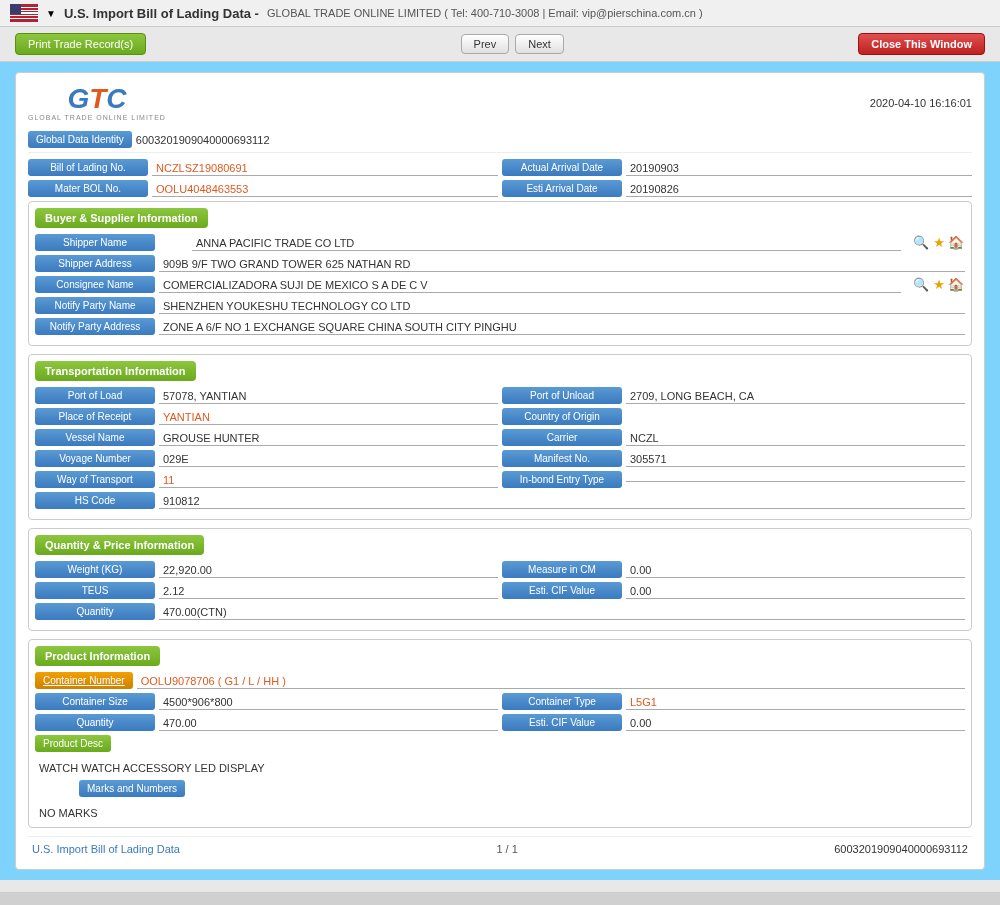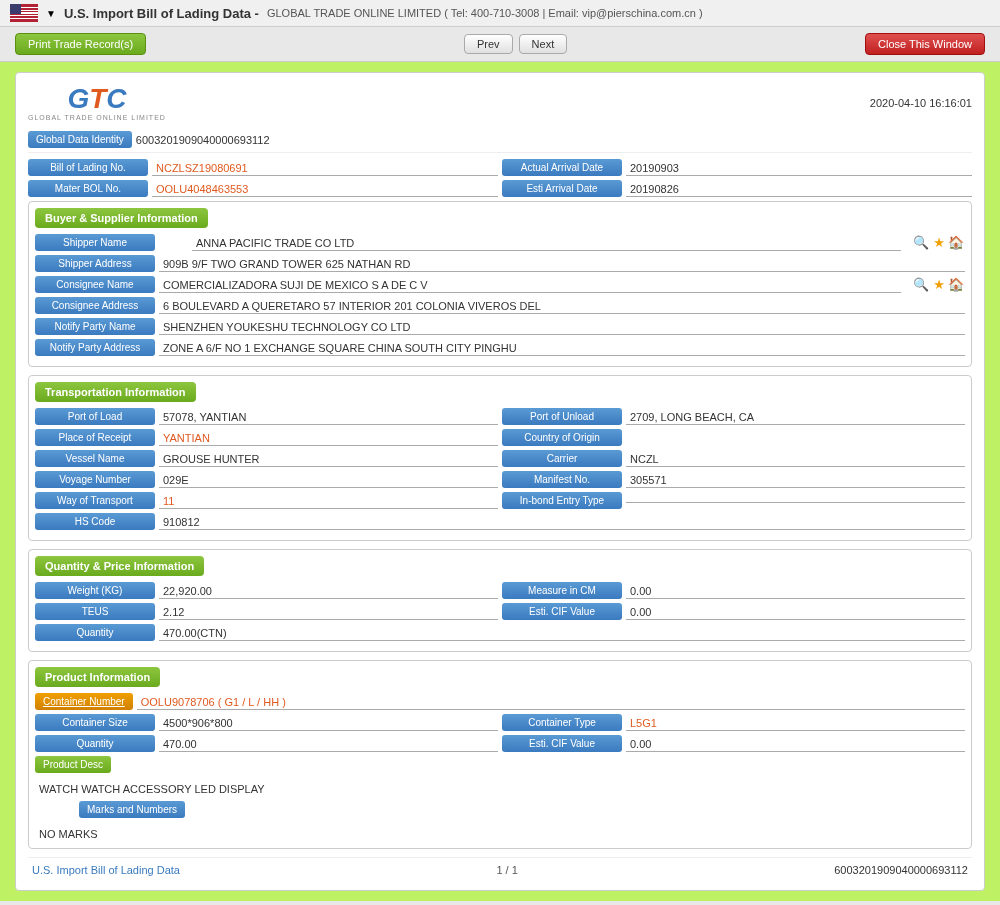--- a/index.html
+++ b/index.html
@@ -53,25 +53,26 @@
       font-size: 11px;
     }
     .btn-close {
       background: linear-gradient(to bottom, #e05050, #c02020);
       color: white;
       border: 1px solid #a01010;
       border-radius: 4px;
       padding: 4px 12px;
       cursor: pointer;
       font-size: 11px;
+      font-weight: bold;
     }
     
     .main-content {
       padding: 10px 15px;
-      background: #bef264;
+      background: #7dd3fc;
     }
     
     .document-card {
       background: white;
       border: 1px solid #ccc;
       border-radius: 4px;
       padding: 12px;
       margin-bottom: 0;
     }
     
@@ -332,24 +333,20 @@
         <div class="field-row">
           <span class="field-label">Consignee Name</span>
           <span class="field-value underline-value" style="flex:1;">COMERCIALIZADORA SUJI DE MEXICO S A DE C V</span>
           <div class="icons-group">
             <span class="icon-search">🔍</span>
             <span class="icon-star">★</span>
             <span class="icon-home">🏠</span>
           </div>
         </div>
 
-        <div class="field-row">
-          <span class="field-label">Consignee Address</span>
-          <span class="field-value underline-value" style="flex:1;">6 BOULEVARD A QUERETARO 57 INTERIOR 201 COLONIA VIVEROS DEL</span>
-        </div>
 
         <div class="field-row">
           <span class="field-label">Notify Party Name</span>
           <span class="field-value underline-value" style="flex:1;">SHENZHEN YOUKESHU TECHNOLOGY CO LTD</span>
         </div>
 
         <div class="field-row">
           <span class="field-label">Notify Party Address</span>
           <span class="field-value underline-value" style="flex:1;">ZONE A 6/F NO 1 EXCHANGE SQUARE CHINA SOUTH CITY PINGHU</span>
         </div>

